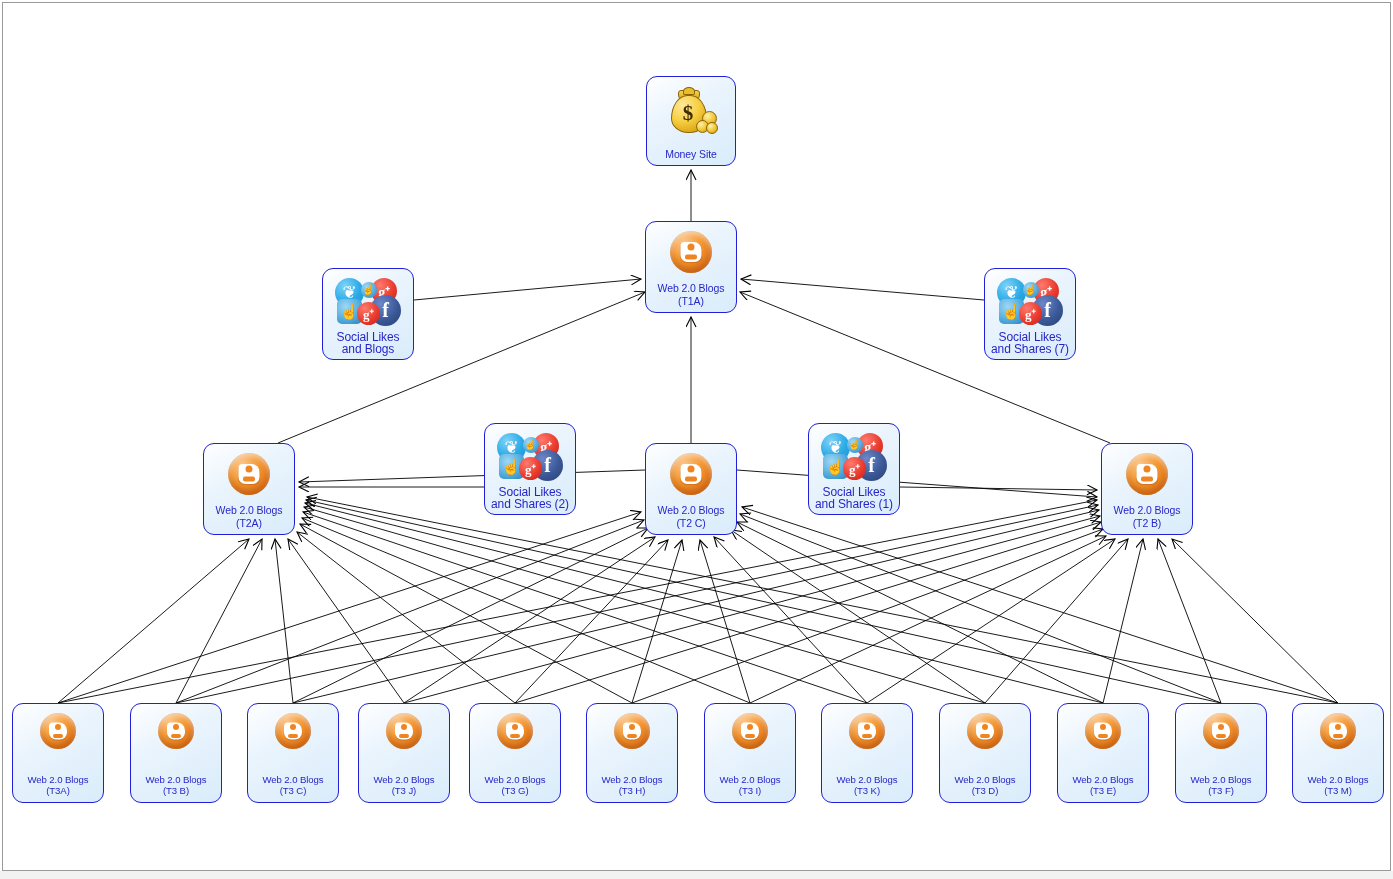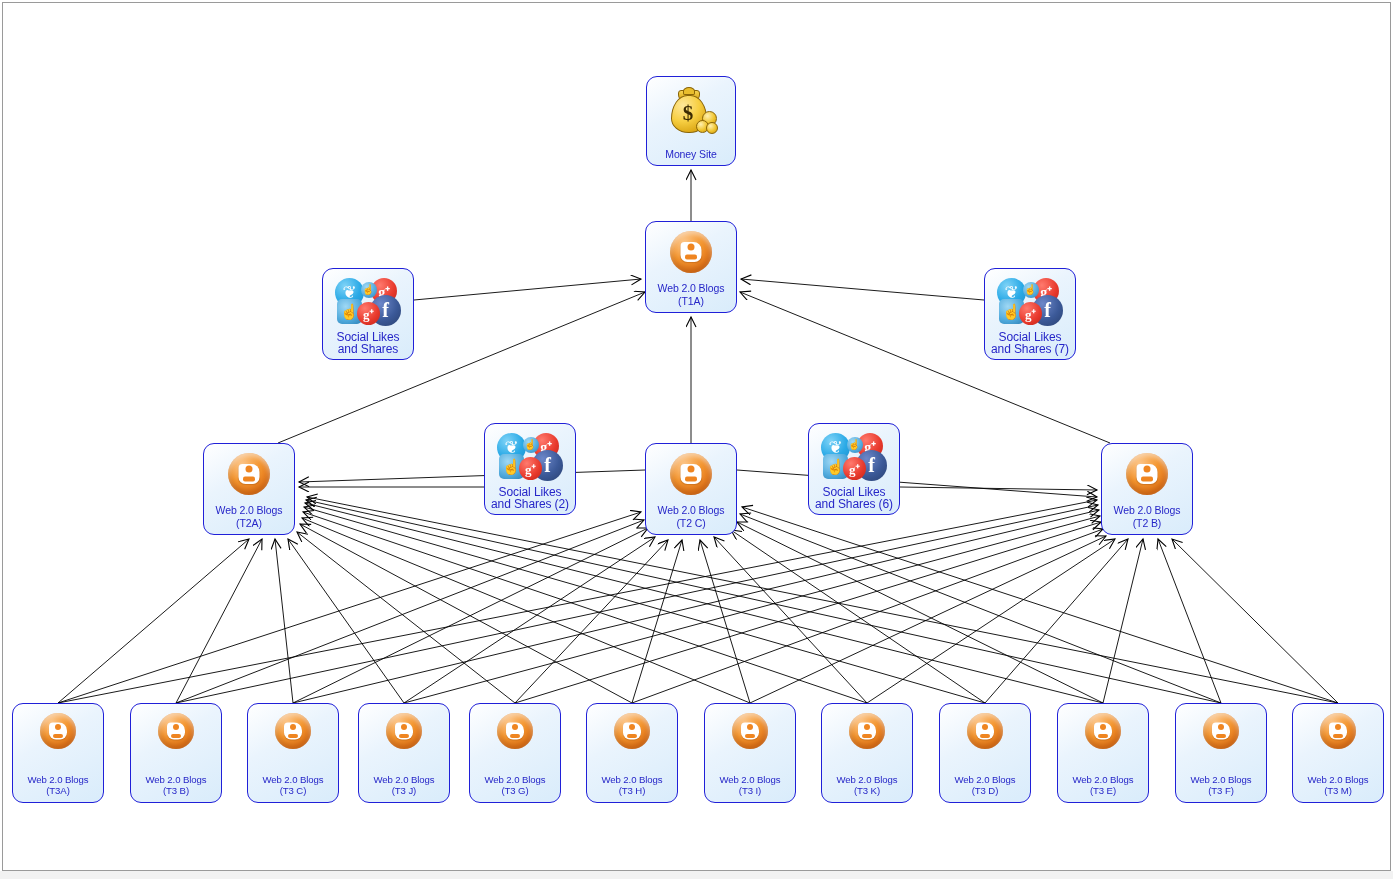--- a/index.html
+++ b/index.html
@@ -260,21 +260,21 @@
     <div class="social">
       <div class="tw">❦</div>
       <div class="tsm">☝</div>
       <div class="gp1">g⁺</div>
       <div class="tbg">☝</div>
       <div class="fb">f</div>
       <div class="gp2">g⁺</div>
     </div>
     <div class="label">
       <div>Social Likes</div>
-      <div>and Shares</div>
+      <div>and Blogs</div>
     </div>
   </div>
 
   <div class="node social-node" style="left:984px;top:268px;width:92px;height:92px;">
     <div class="social">
       <div class="tw">❦</div>
       <div class="tsm">☝</div>
       <div class="gp1">g⁺</div>
       <div class="tbg">☝</div>
       <div class="fb">f</div>
@@ -327,21 +327,21 @@
     <div class="social">
       <div class="tw">❦</div>
       <div class="tsm">☝</div>
       <div class="gp1">g⁺</div>
       <div class="tbg">☝</div>
       <div class="fb">f</div>
       <div class="gp2">g⁺</div>
     </div>
     <div class="label">
       <div>Social Likes</div>
-      <div>and Shares (6)</div>
+      <div>and Shares (1)</div>
     </div>
   </div>
 
   <div class="node" style="left:1101px;top:443px;width:92px;height:92px;">
     <div class="blogger">
       <div class="eye"></div>
         <div class="mouth"></div>
     </div>
     <div class="label">
       <div>Web 2.0 Blogs</div>

